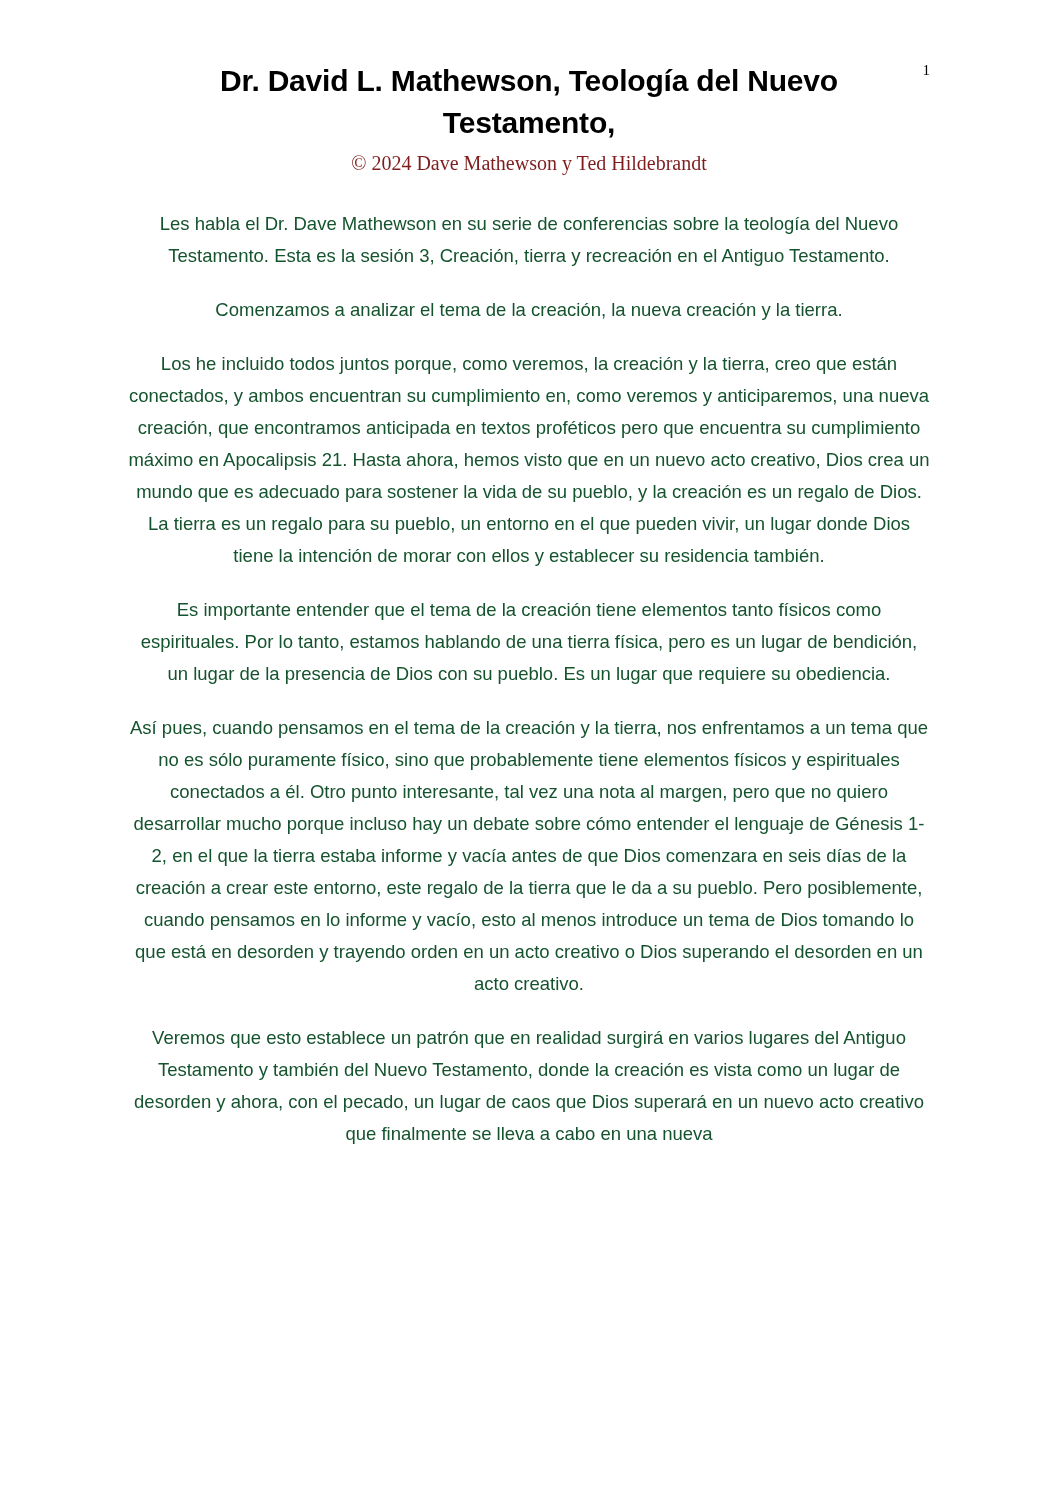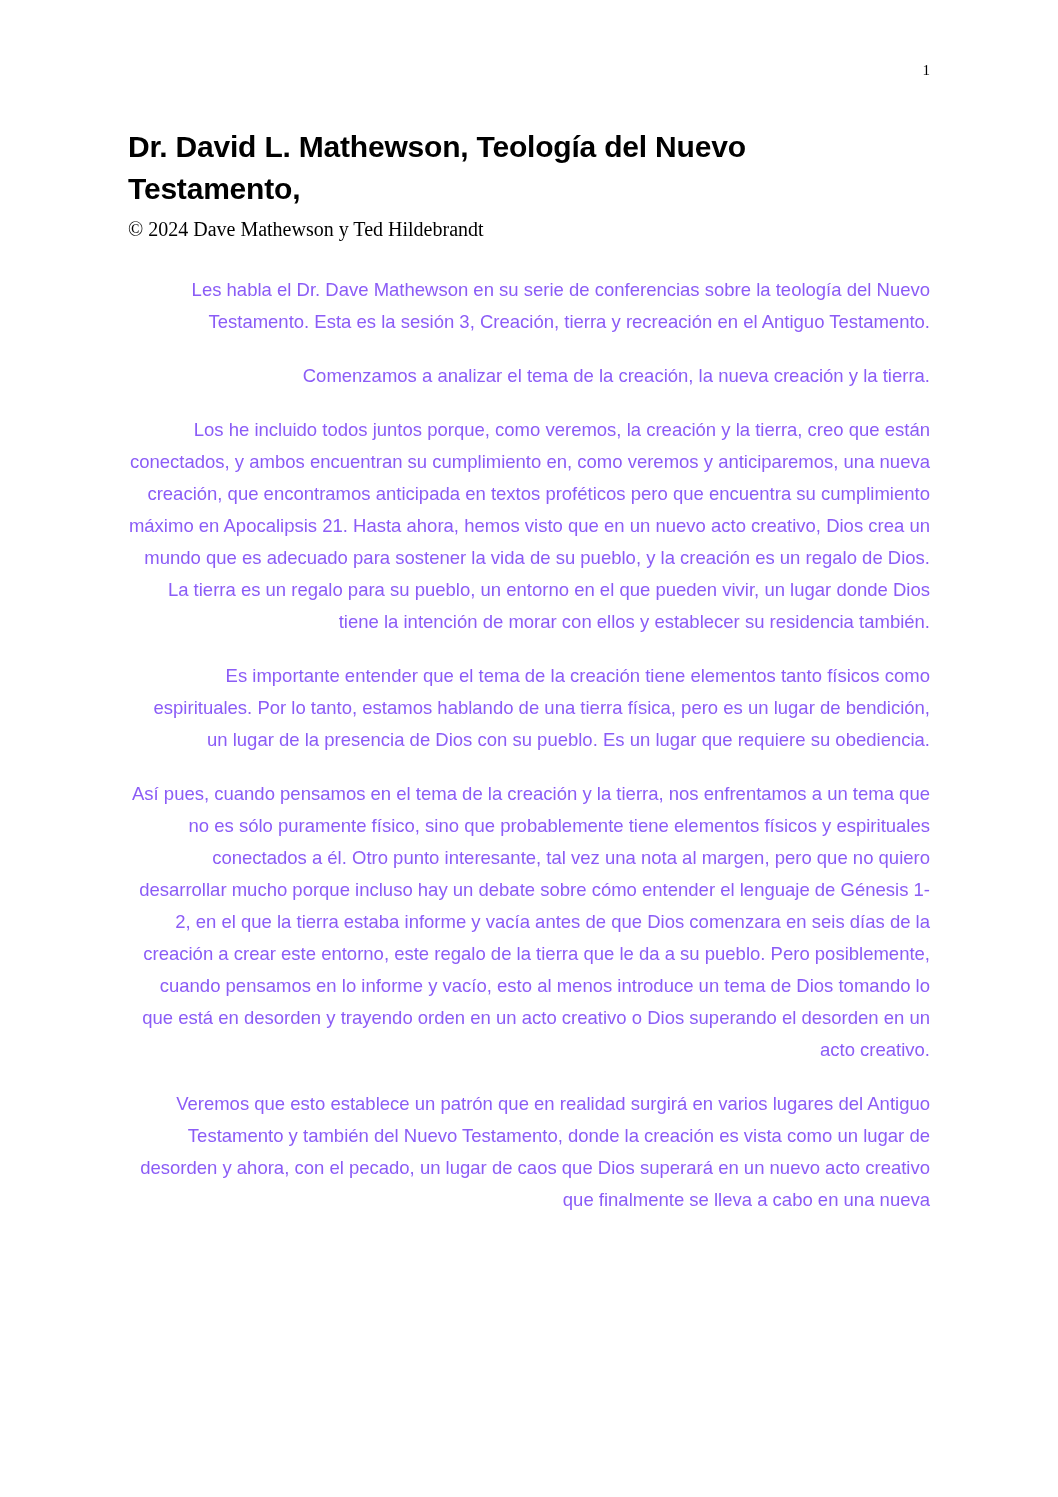--- a/index.html
+++ b/index.html
@@ -20,47 +20,47 @@
   }
   .page-number {
     position: absolute;
     top: 62px;
     right: 128px;
     font-family: "Liberation Serif", serif;
     font-size: 15px;
     color: #000000;
   }
   .title-block {
-    margin-top: 66px;
+    text-align: center;
   }
   .title-line {
     font-family: "Liberation Sans", sans-serif;
     font-weight: bold;
     font-size: 30px;
     line-height: 42px;
     letter-spacing: -0.2px;
     color: #000000;
   }
   .copyright {
     font-family: "Liberation Serif", serif;
     font-size: 20px;
     line-height: 30px;
     margin-top: 4px;
-    color: #000000;
+    color: #7f1d1d;
   }
   .body-text {
     margin-top: 30px;
   }
   .body-text p {
     font-family: "Liberation Sans", sans-serif;
     font-size: 18.5px;
     line-height: 32px;
-    text-align: right;
+    text-align: center;
     margin: 0 0 22px 0;
-    color: #8b5cf6;
+    color: #14532d;
   }
 </style>
 </head>
 <body>
 
 <div class="page">
 
   <div class="page-number">1</div>
 
   <div class="title-block">

